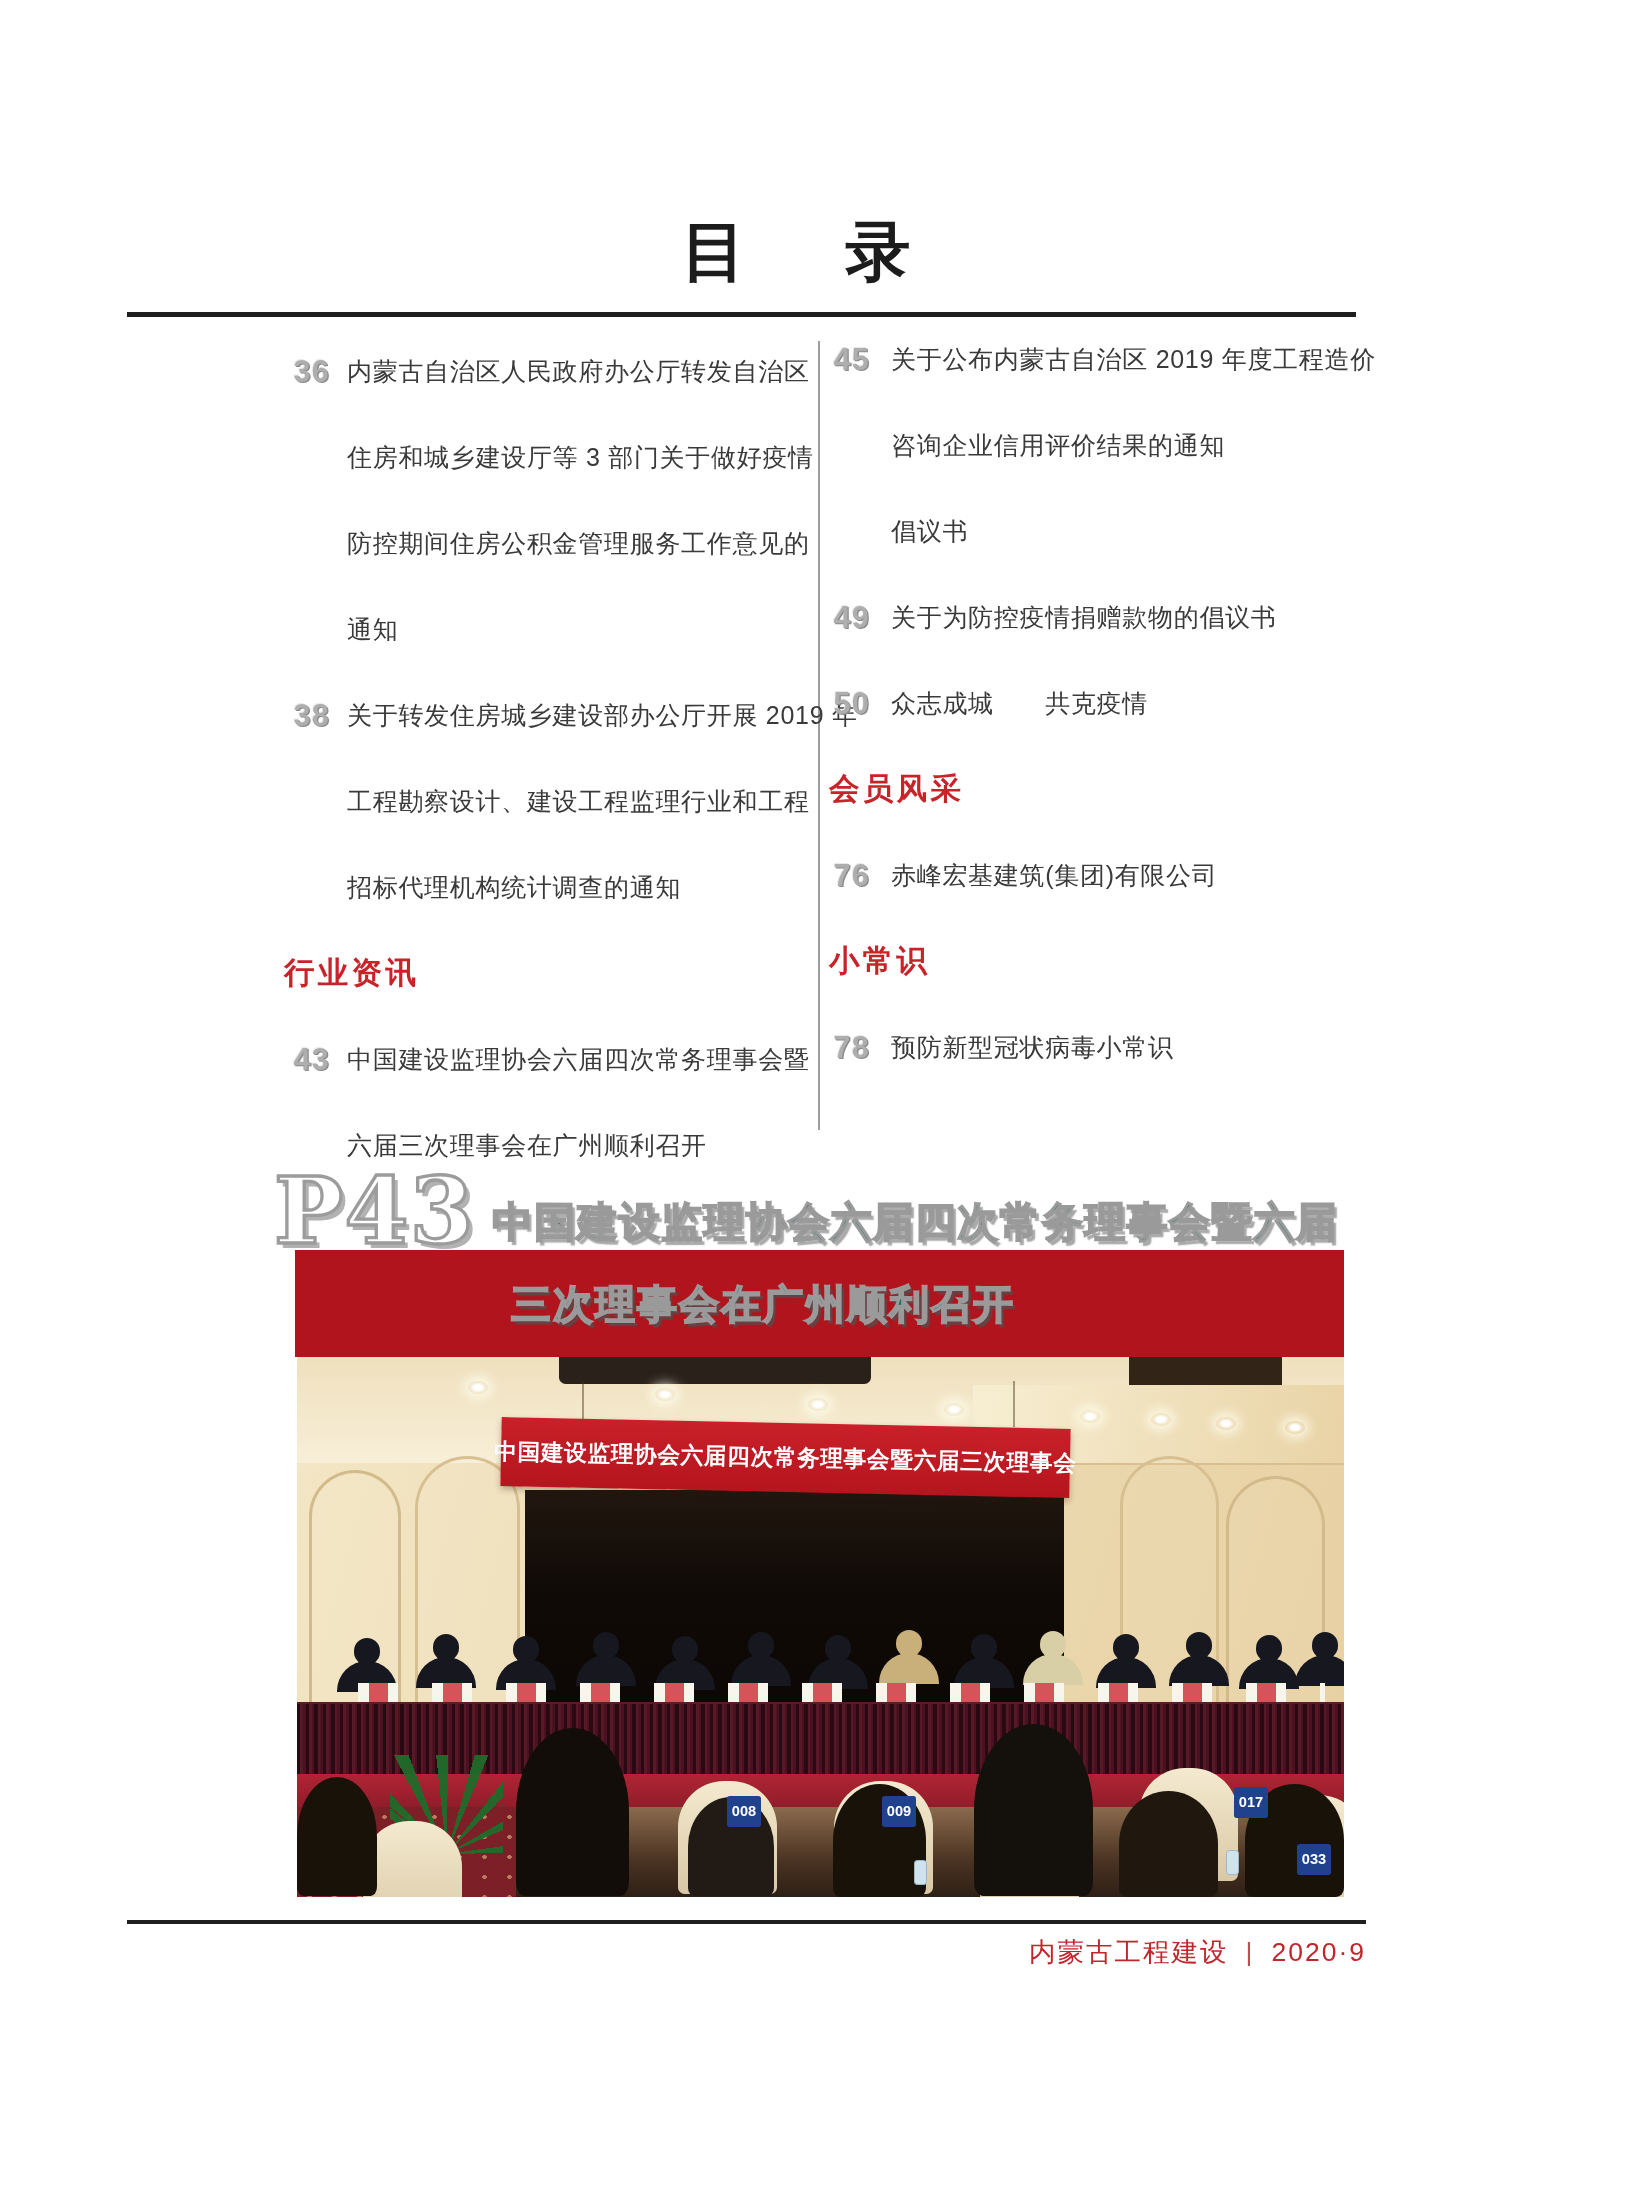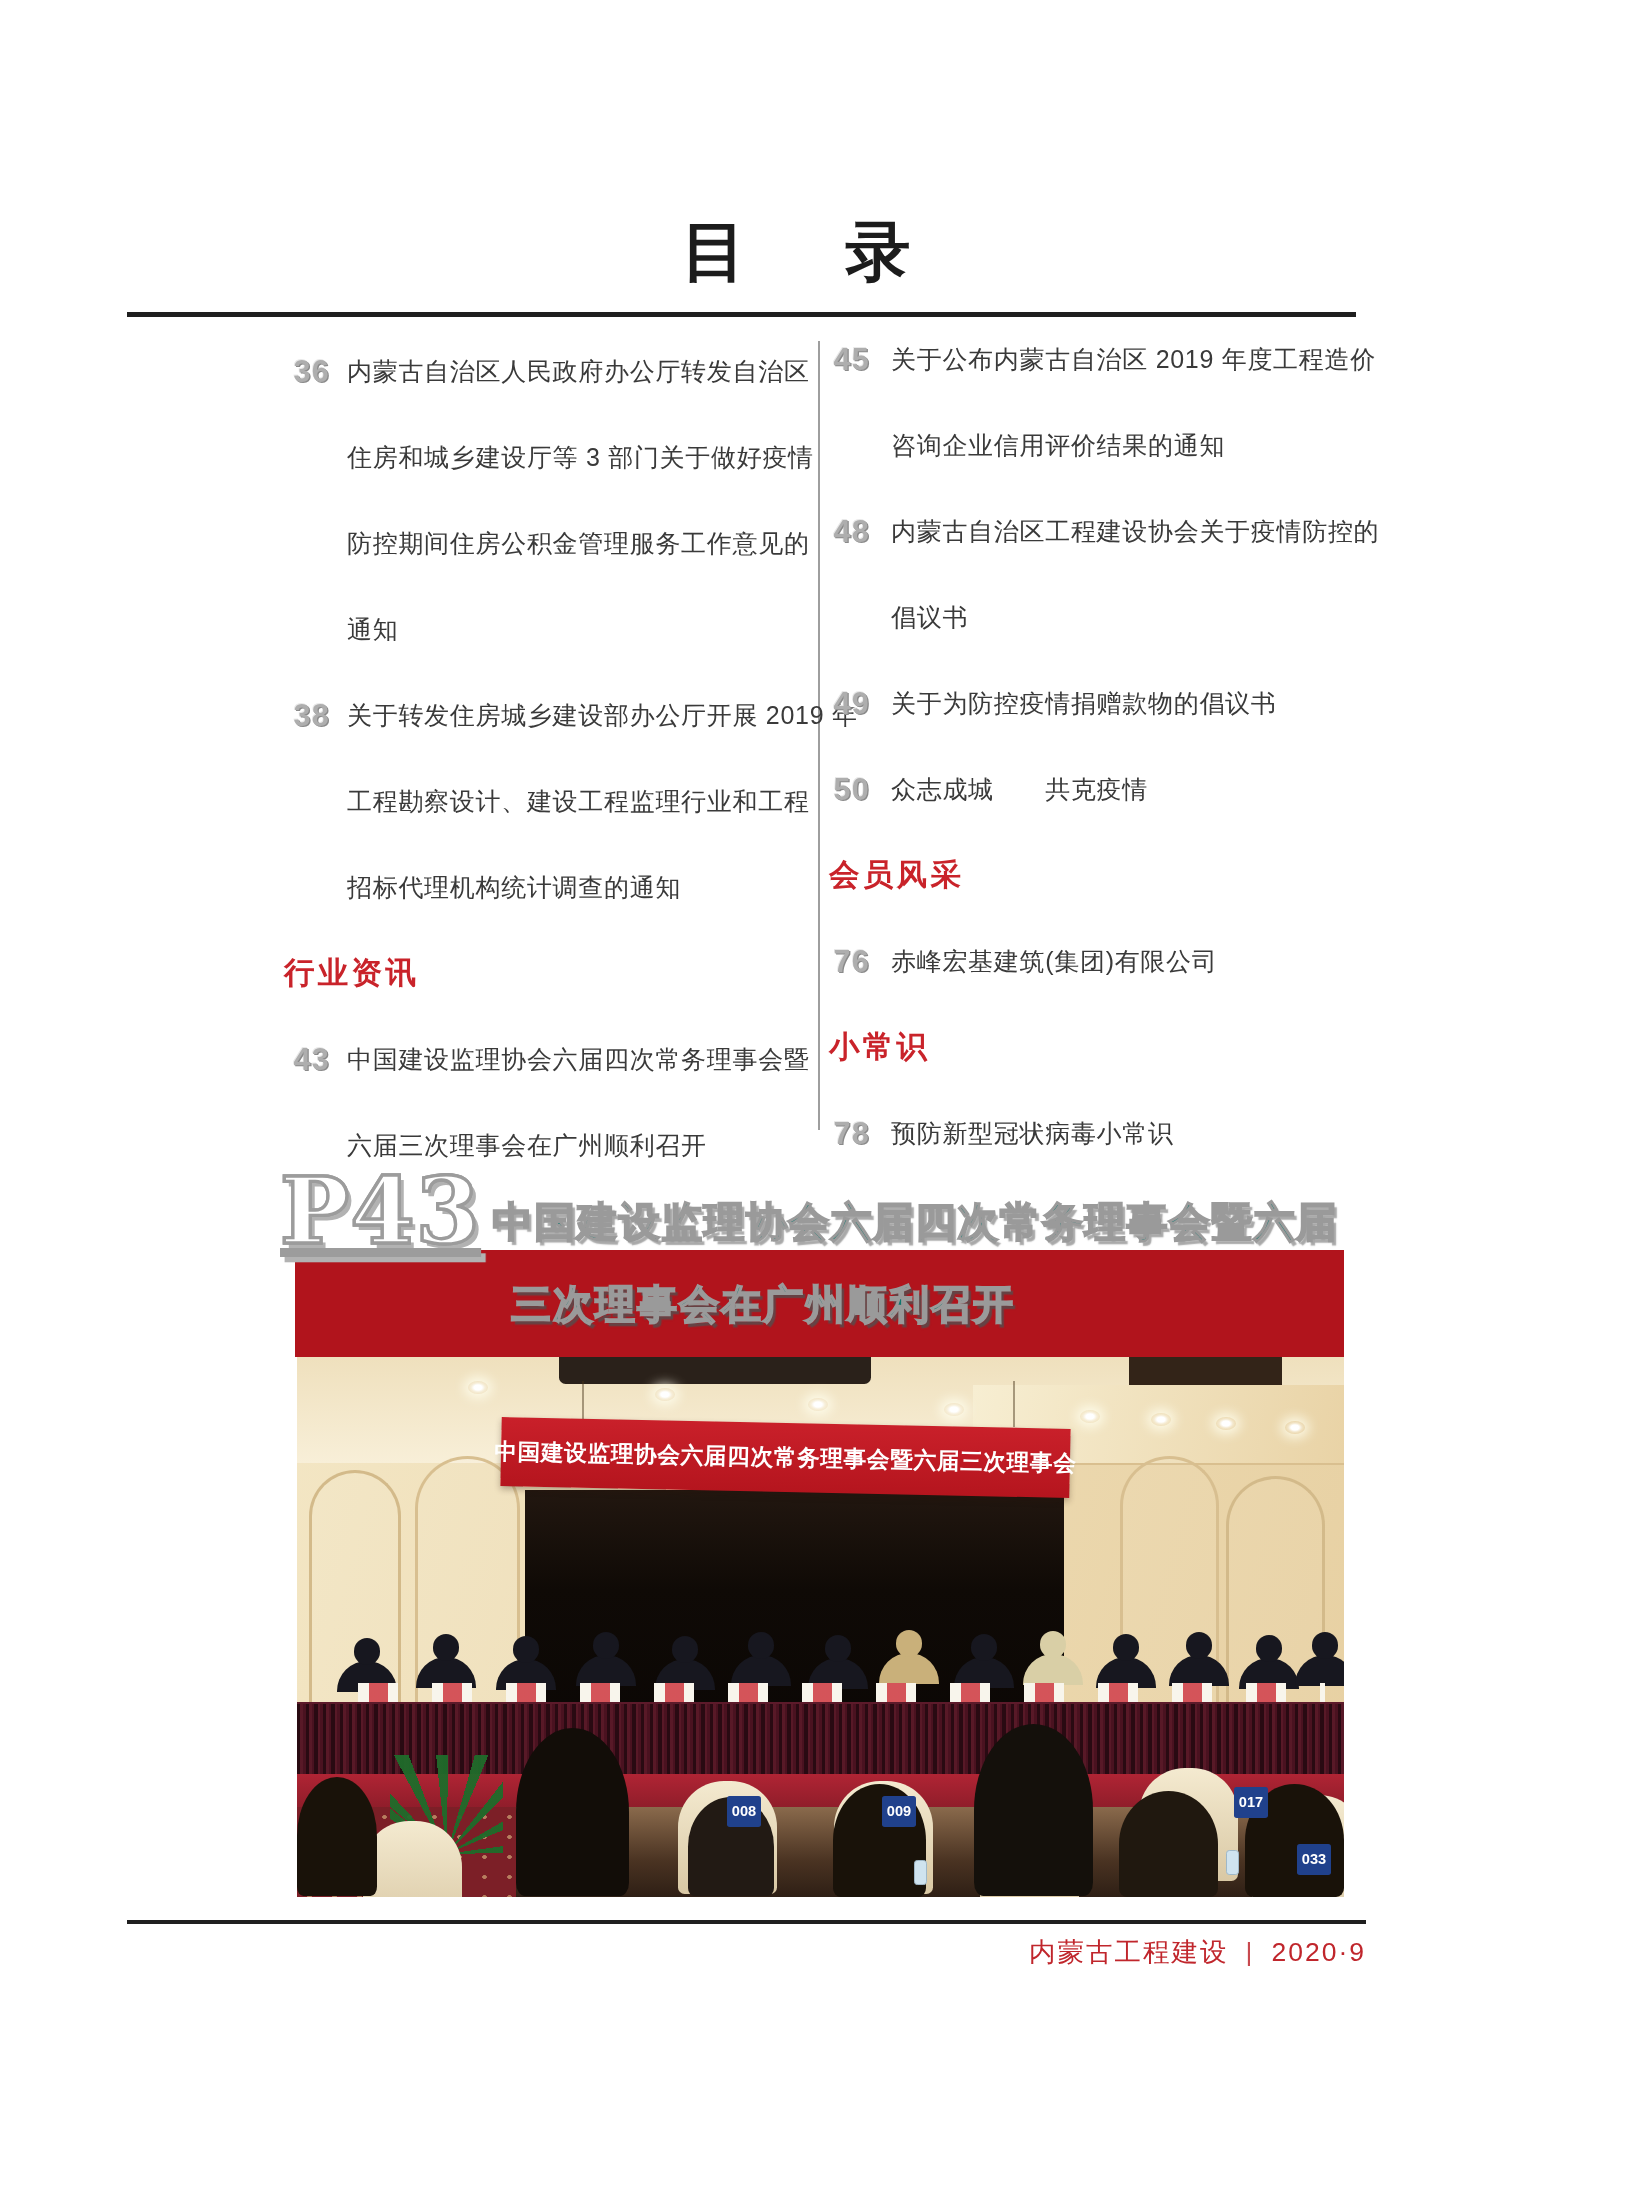--- a/index.html
+++ b/index.html
@@ -32,24 +32,24 @@
     flex:0 0 46px; text-align:right; margin-right:17px;
     font-size:30.5px; font-weight:bold; color:#aeaeae; letter-spacing:1.3px;
     text-shadow:1.3px 1.3px 0 #8a8a8a, -0.7px -0.7px 0 #e8e8e8;
   }
   #toc-right .num { flex-basis:41px; margin-right:21px; }
   .txt { font-size:25px; color:#3a3a3a; letter-spacing:0.7px; white-space:nowrap; }
   .sec { font-size:30.5px; font-weight:bold; color:#c9232a; letter-spacing:3.3px; }
 
   
   #p43 {
-    position:absolute; left:280px; top:1165px;
+    position:absolute; left:274px; top:1165px;
     font-family:"DejaVu Serif", serif; font-weight:bold; font-size:92px; line-height:1;
     color:#ffffff; -webkit-text-stroke:3.3px #9c9c9c;
-    text-shadow:4.6px 5.3px 0 #b2b2b2; letter-spacing:1.3px;text-decoration:underline;
+    text-shadow:4.6px 5.3px 0 #b2b2b2; letter-spacing:1.3px;
   }
   .feat-line {
     position:absolute; font-weight:bold; color:#0f766e; white-space:nowrap;
     -webkit-text-stroke:1.7px #9a9a9a; text-shadow:3.3px 4px 1.3px #a8a8a8;
   }
   #feat1 { left:492px; top:1195px; font-size:41px; letter-spacing:1.3px; }
   #feat2 { left:511px; top:1277px; font-size:40px; letter-spacing:2px; text-shadow:3.3px 4px 1.3px rgba(80,80,80,.8); }
   #red-band { position:absolute; left:295px; top:1250px; width:1049px; height:107px; background:#b1141c; }
 
   
@@ -178,24 +178,20 @@
 <div id="toc-right" class="toc-col">
   <div class="trow">
     <span class="num">45</span>
     <span class="txt">关于公布内蒙古自治区 2019 年度工程造价</span>
   </div>
   <div class="trow">
     <span class="num"></span>
     <span class="txt">咨询企业信用评价结果的通知</span>
   </div>
   <div class="trow">
-    <span class="num">48</span>
-    <span class="txt">内蒙古自治区工程建设协会关于疫情防控的</span>
-  </div>
-  <div class="trow">
     <span class="num"></span>
     <span class="txt">倡议书</span>
   </div>
   <div class="trow">
     <span class="num">49</span>
     <span class="txt">关于为防控疫情捐赠款物的倡议书</span>
   </div>
   <div class="trow">
     <span class="num">50</span>
     <span class="txt">众志成城　　共克疫情</span>

